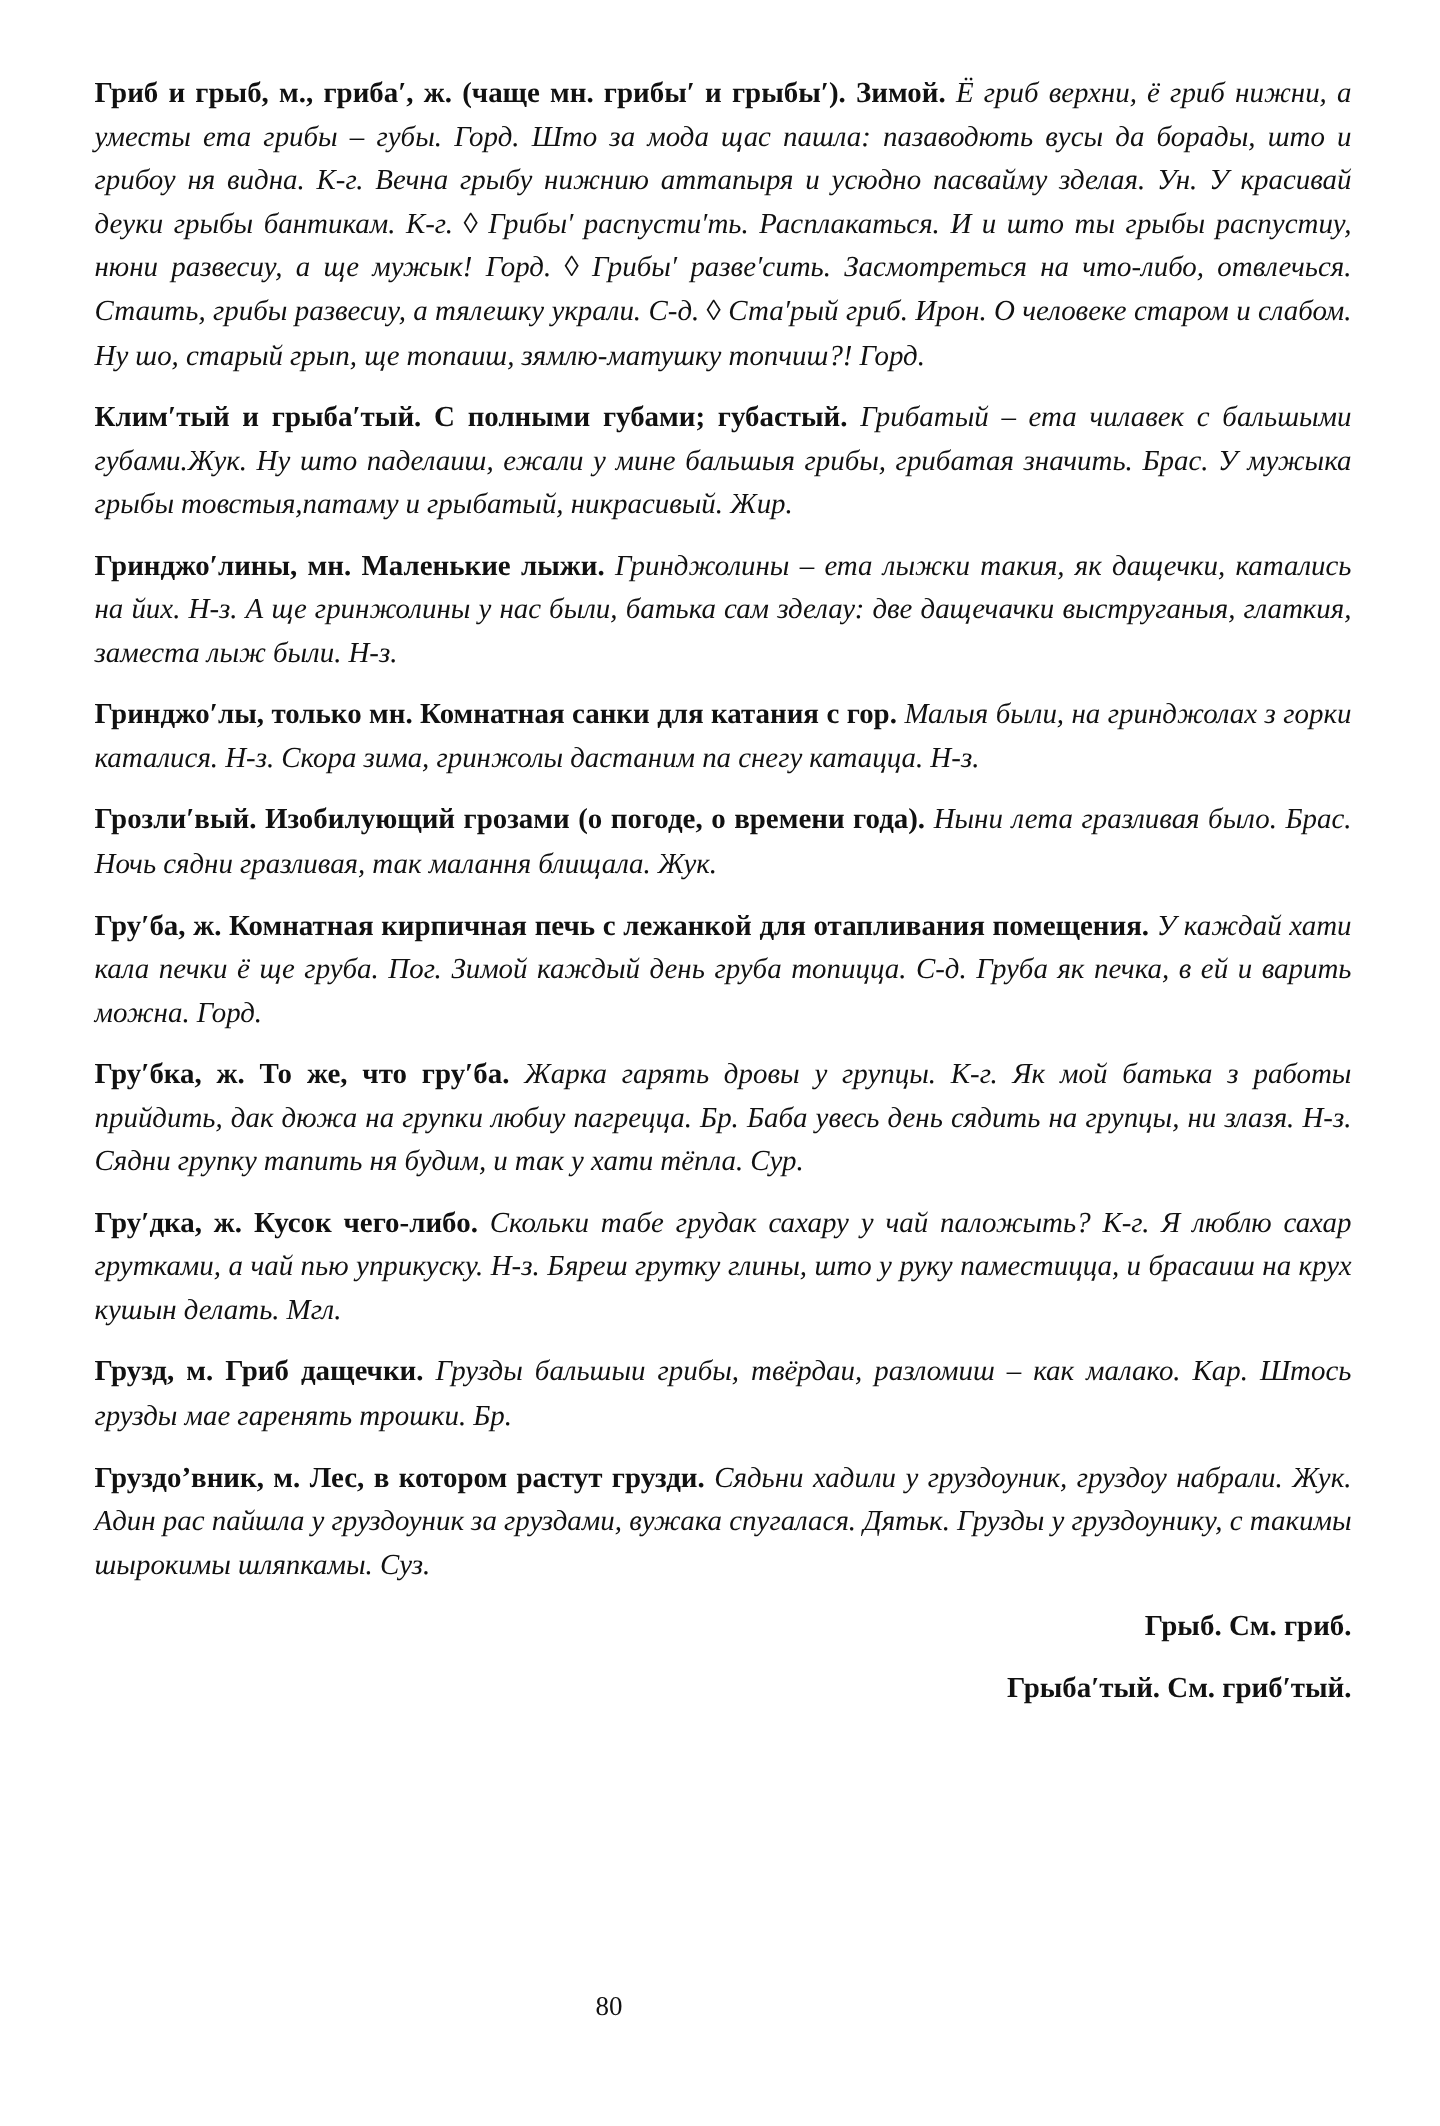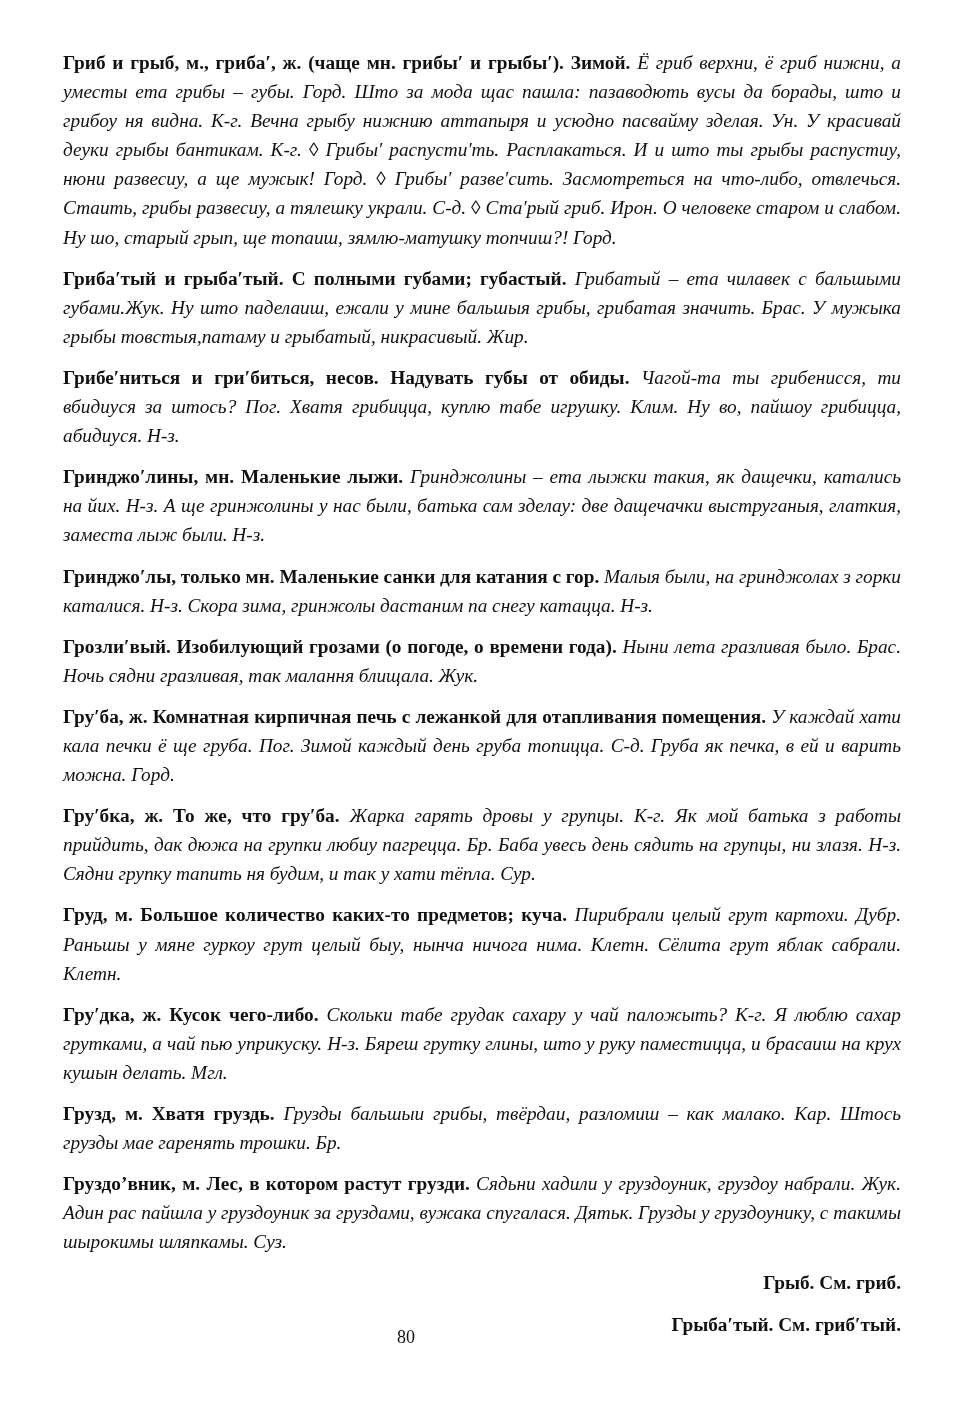--- a/index.html
+++ b/index.html
@@ -69,40 +69,35 @@
 
   <div class="text-column">
 
     <p class="entry">
       <span class="hw">Гриб и грыб, м.,  гриба′, ж. (чаще мн. грибы′ и грыбы′).</span>
       <span class="def">Зимой.</span>
       <span class="ex">Ё гриб верхни, ё гриб нижни, а уместы ета грибы – губы. Горд. Што за мода щас пашла: пазаводють вусы да борады, што и грибоу ня видна. К-г. Вечна грыбу нижнию аттапыря и усюдно пасвайму зделая. Ун. У красивай деуки грыбы бантикам. К-г. ◊ Грибы′ распусти′ть. Расплакаться. И и што ты грыбы распустиу, нюни развесиу, а ще мужык! Горд. ◊ Грибы′ разве′сить. Засмотреться на что-либо, отвлечься. Стаить, грибы развесиу, а тялешку украли. С-д. ◊ Ста′рый гриб. Ирон. О человеке старом и слабом. Ну шо, старый грып, ще топаиш, зямлю-матушку топчиш?! Горд.</span>
     </p>
 
     <p class="entry">
-      <span class="hw">Гриба′тый и грыба′тый.</span>
+      <span class="hw">Клим′тый и грыба′тый.</span>
       <span class="def">С полными губами; губастый.</span>
       <span class="ex">Грибатый – ета чилавек с бальшыми губами.Жук. Ну што паделаиш, ежали у мине бальшыя грибы, грибатая значить. Брас. У мужыка грыбы товстыя,патаму и грыбатый, никрасивый. Жир.</span>
     </p>
 
-    <p class="entry">
-      <span class="hw">Грибе′ниться и гри′биться, несов.</span>
-      <span class="def">Надувать губы от обиды.</span>
-      <span class="ex">Чагой-та ты грибенисся, ти вбидиуся за штось? Пог. Хватя грибицца, куплю табе игрушку. Клим. Ну во, пайшоу грибицца, абидиуся. Н-з.</span>
-    </p>
 
     <p class="entry">
       <span class="hw">Гринджо′лины, мн.</span>
       <span class="def">Маленькие лыжи.</span>
       <span class="ex">Гринджолины – ета лыжки такия, як дащечки, катались на йих. Н-з. А ще гринжолины у нас были, батька сам зделау: две дащечачки выструганыя, глаткия, заместа лыж были. Н-з.</span>
     </p>
 
     <p class="entry">
       <span class="hw">Гринджо′лы, только мн.</span>
-      <span class="def">Маленькие санки для катания с гор.</span>
+      <span class="def">Комнатная санки для катания с гор.</span>
       <span class="ex">Малыя были, на гринджолах з горки каталися. Н-з. Скора зима, гринжолы дастаним па снегу катацца. Н-з.</span>
     </p>
 
     <p class="entry">
       <span class="hw">Грозли′вый.</span>
       <span class="def">Изобилующий грозами (о погоде, о времени года).</span>
       <span class="ex">Ныни лета гразливая было. Брас. Ночь сядни гразливая, так малання блищала. Жук.</span>
     </p>
 
     <p class="entry">
@@ -110,35 +105,30 @@
       <span class="def">Комнатная кирпичная печь с лежанкой для отапливания помещения.</span>
       <span class="ex">У каждай хати кала печки ё ще груба. Пог. Зимой каждый день груба топицца. С-д. Груба як печка, в ей и варить можна. Горд.</span>
     </p>
 
     <p class="entry">
       <span class="hw">Гру′бка, ж.</span>
       <span class="def">То же, что гру′ба.</span>
       <span class="ex">Жарка гарять дровы у групцы. К-г. Як мой батька з работы прийдить, дак дюжа на групки любиу пагрецца. Бр. Баба увесь день сядить на групцы, ни злазя. Н-з. Сядни групку тапить ня будим, и так у хати тёпла. Сур.</span>
     </p>
 
-    <p class="entry">
-      <span class="hw">Груд, м.</span>
-      <span class="def">Большое количество каких-то предметов; куча.</span>
-      <span class="ex">Пирибрали целый грут картохи. Дубр. Раньшы у мяне гуркоу грут целый быу, нынча ничога нима. Клетн. Сёлита грут яблак сабрали. Клетн.</span>
-    </p>
 
     <p class="entry">
       <span class="hw">Гру′дка, ж.</span>
       <span class="def">Кусок чего-либо.</span>
       <span class="ex">Скольки табе грудак сахару у чай паложыть? К-г. Я люблю сахар грутками, а чай пью уприкуску. Н-з. Бяреш грутку глины, што у руку паместицца, и  брасаиш на крух кушын делать. Мгл.</span>
     </p>
 
     <p class="entry">
       <span class="hw">Грузд, м.</span>
-      <span class="def">Хватя груздь.</span>
+      <span class="def">Гриб дащечки.</span>
       <span class="ex">Грузды бальшыи грибы, твёрдаи, разломиш – как малако. Кар. Штось грузды мае гаренять трошки. Бр.</span>
     </p>
 
     <p class="entry">
       <span class="hw">Груздо’вник, м.</span>
       <span class="def">Лес, в котором растут грузди.</span>
       <span class="ex">Сядьни хадили у груздоуник, груздоу набрали. Жук. Адин рас пайшла у груздоуник за груздами, вужака спугалася. Дятьк. Грузды у груздоунику, с такимы шырокимы шляпкамы. Суз.</span>
     </p>
 
     <p class="short-entry">Грыб. См. гриб.</p>

